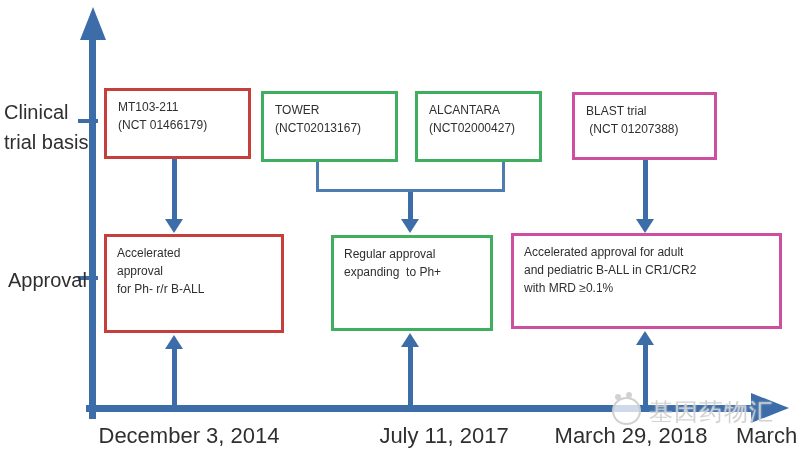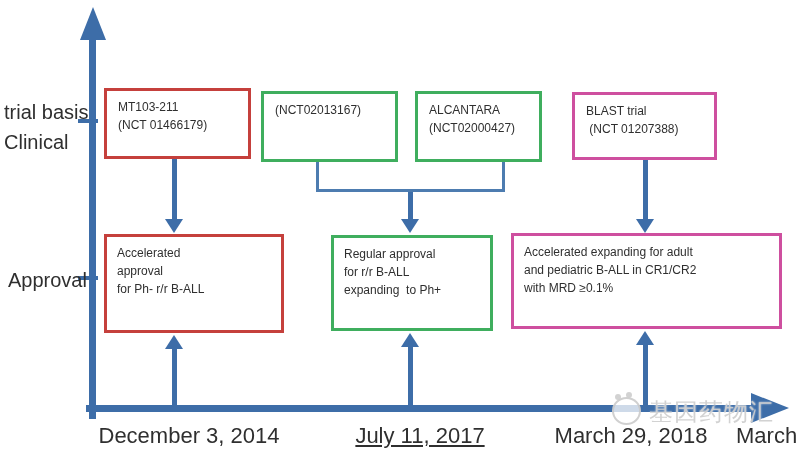--- a/index.html
+++ b/index.html
@@ -40,31 +40,32 @@
 
   <div class="ah ah-top" style="left:80px;top:7px;"></div>
   <div class="stem" style="left:89px;top:38px;width:7px;height:381px;"></div>
   <div class="tick" style="left:78px;top:119px;"></div>
   <div class="tick" style="left:78px;top:276px;"></div>
 
   <div class="stem" style="left:86px;top:405px;width:666px;height:7px;"></div>
   <div class="ah ah-right" style="left:751px;top:393px;"></div>
 
   <div class="lbl" style="left:4px;top:97px;">
+    <span class="bl">Clinical</span>
     <span class="bl">trial basis</span>
-    <span class="bl">Clinical</span>
   </div>
   <div class="lbl" style="left:8px;top:265px;">Approval</div>
   <div class="time-lbl">March</div>
 
   <div class="box trial c-red" style="left:104px;top:88px;width:147px;height:71px;">
     <span class="bl">MT103-211</span>
     <span class="bl">(NCT 01466179)</span>
   </div>
   <div class="box trial c-green" style="left:261px;top:91px;width:137px;height:71px;">
+    <span class="bl">TOWER</span>
     <span class="bl">(NCT02013167)</span>
   </div>
   <div class="box trial c-green" style="left:415px;top:91px;width:127px;height:71px;">
     <span class="bl">ALCANTARA</span>
     <span class="bl">(NCT02000427)</span>
   </div>
   <div class="box trial c-pink" style="left:572px;top:92px;width:145px;height:68px;">
     <span class="bl">BLAST trial</span>
     <span class="bl"> (NCT 01207388)</span>
   </div>
@@ -81,38 +82,37 @@
   <div class="stem" style="left:643px;top:160px;width:5px;height:60px;"></div>
   <div class="ah ah-down" style="left:636px;top:219px;"></div>
 
   <div class="box appr c-red" style="left:104px;top:234px;width:180px;height:99px;">
     <span class="bl">Accelerated</span>
     <span class="bl">approval</span>
     <span class="bl">for Ph- r/r B-ALL</span>
   </div>
   <div class="box appr c-green" style="left:331px;top:235px;width:162px;height:96px;">
     <span class="bl">Regular approval</span>
-    <span class="bl">for r/r B-ALL</span>
     <span class="bl">expanding  to Ph+</span>
   </div>
   <div class="box appr c-pink" style="left:511px;top:233px;width:271px;height:96px;">
-    <span class="bl">Accelerated expanding for adult</span>
+    <span class="bl">Accelerated approval for adult</span>
     <span class="bl">and pediatric B-ALL in CR1/CR2</span>
     <span class="bl">with MRD ≥0.1%</span>
   </div>
 
   <div class="stem" style="left:172px;top:347px;width:5px;height:59px;"></div>
   <div class="ah ah-up" style="left:165px;top:335px;"></div>
   <div class="stem" style="left:408px;top:345px;width:5px;height:61px;"></div>
   <div class="ah ah-up" style="left:401px;top:333px;"></div>
   <div class="stem" style="left:643px;top:343px;width:5px;height:63px;"></div>
   <div class="ah ah-up" style="left:636px;top:331px;"></div>
 
   <div class="date" style="left:189px;top:423px;">December 3, 2014</div>
-  <div class="date" style="left:420px;top:423px;text-decoration:underline;">July 11, 2017</div>
+  <div class="date" style="left:444px;top:423px;">July 11, 2017</div>
   <div class="date" style="left:631px;top:423px;">March 29, 2018</div>
 
   <div class="watermark">
     <div class="wm-icon">
       <div class="wm-dot d1"></div>
       <div class="wm-dot d2"></div>
     </div>
     <span class="wm-text">基因药物汇</span>
   </div>
 

